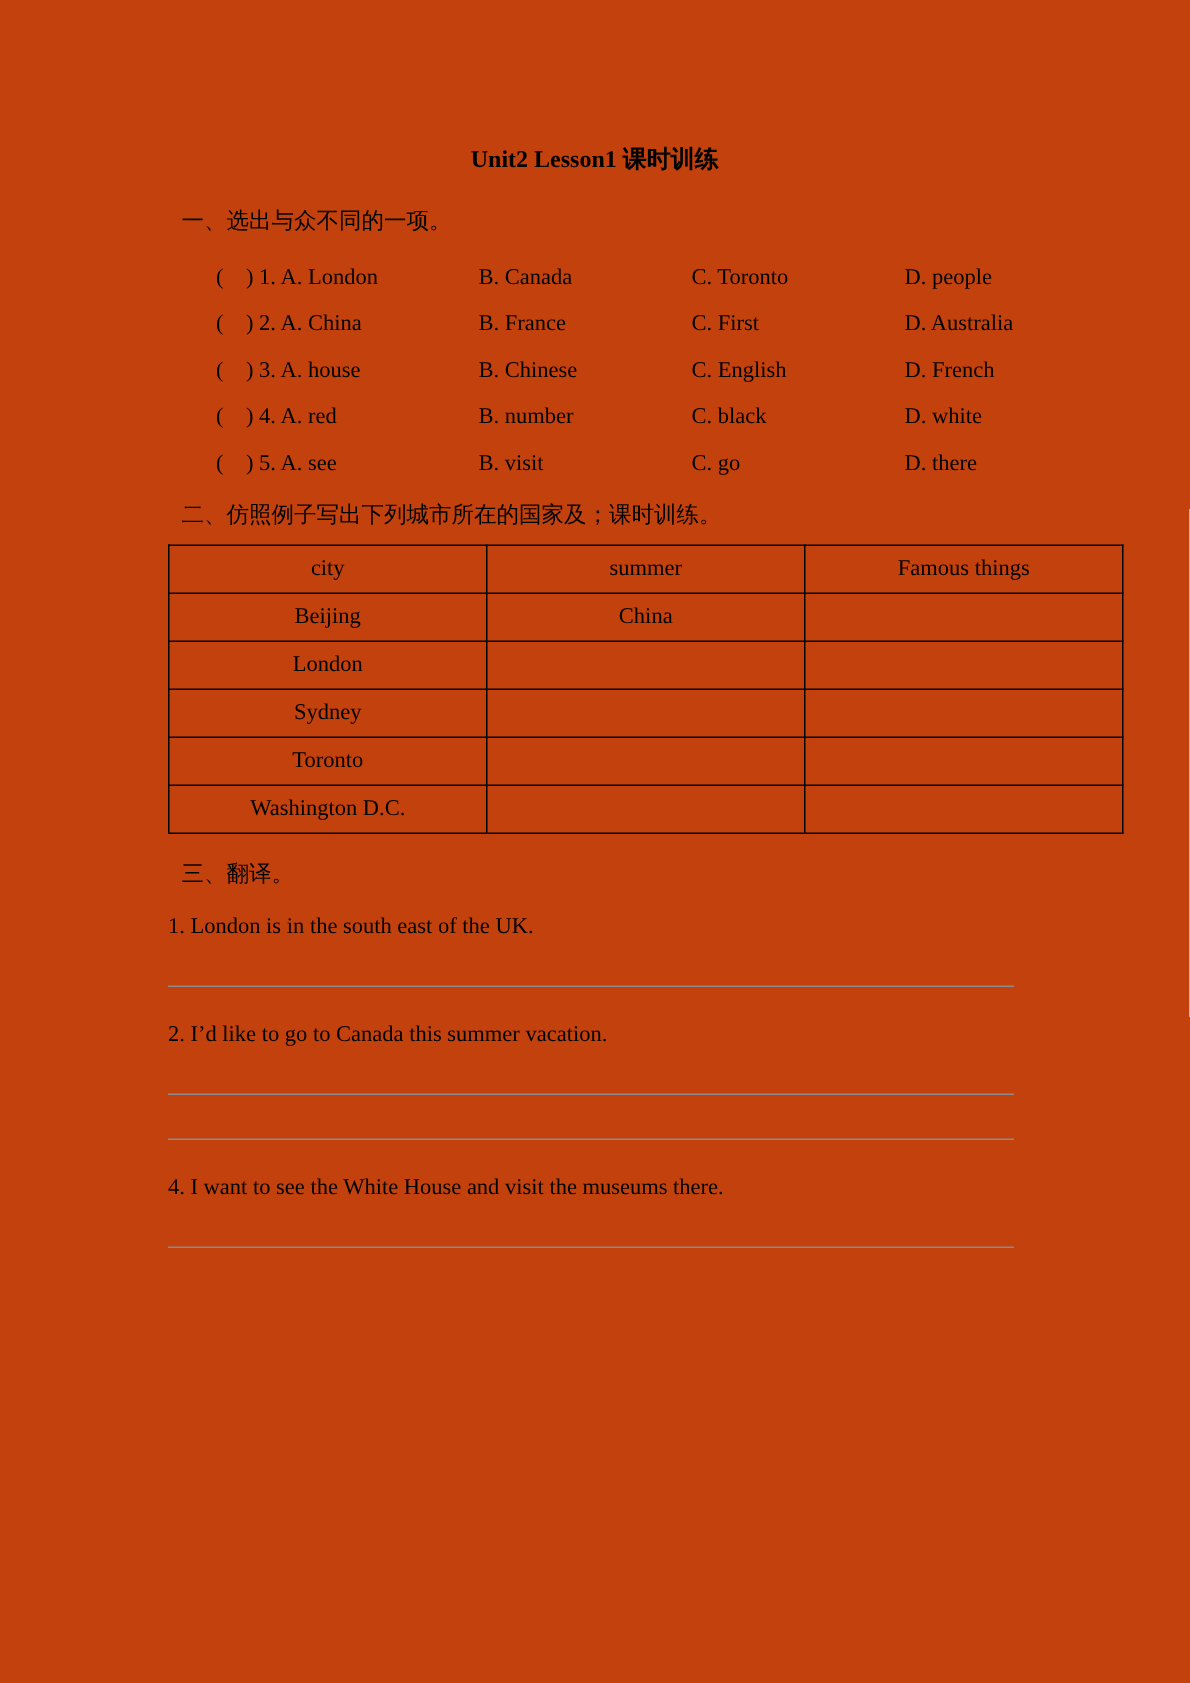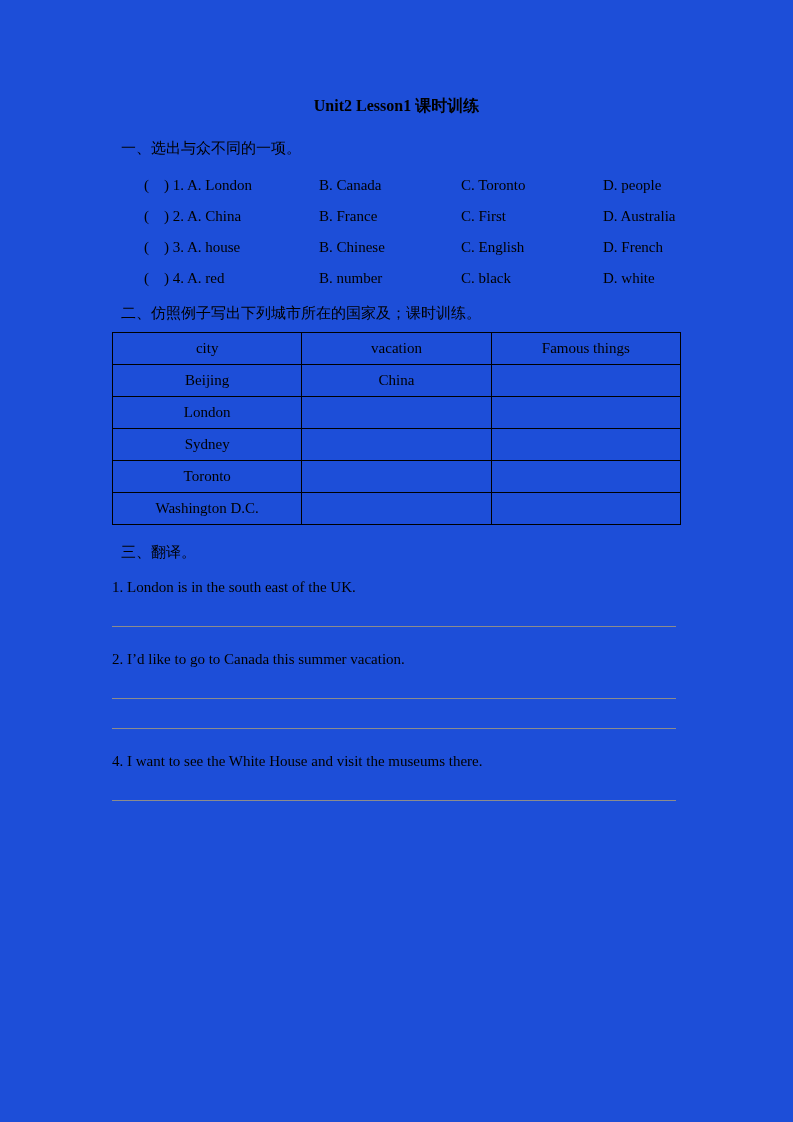--- a/index.html
+++ b/index.html
@@ -1,20 +1,20 @@
 <!DOCTYPE html>
 <html><head>
 <meta charset="utf-8">
 <style>
   html, body { margin: 0; padding: 0; background: #ffffff; }
   .page {
     position: relative;
     width: 793px;
     height: 1122px;
-    background: #1d4ed8;
+    background: #c2410c;
     font-family: "Liberation Serif", "DejaVu Serif", serif;
     font-size: 15px;
     color: #000000;
     overflow: hidden;
     box-sizing: border-box;
     padding-top: 96px;
   }
   .content {
     width: 569px;
     margin-left: 112px;
@@ -34,21 +34,21 @@
     display: grid;
     grid-template-columns: 175px 142px 142px 1fr;
     line-height: 31px;
     white-space: nowrap;
     margin-left: 32px;
   }
   .choice-row .prefix { white-space: pre; }
   .s2-heading { margin-top: 8px; margin-bottom: 8px; }
   table.city-table {
     border-collapse: collapse;
-    width: 569px;
+    width: 637px;
     table-layout: fixed;
   }
   table.city-table td {
     border: 1px solid #000000;
     height: 31px;
     text-align: center;
     vertical-align: middle;
     font-size: 15px;
     padding: 0;
   }
@@ -90,28 +90,34 @@
       <span>B. Chinese</span>
       <span>C. English</span>
       <span>D. French</span>
     </div>
     <div class="choice-row">
       <span><span class="prefix">(    ) 4.</span> <span>A. red</span></span>
       <span>B. number</span>
       <span>C. black</span>
       <span>D. white</span>
     </div>
+    <div class="choice-row">
+      <span><span class="prefix">(    ) 5.</span> <span>A. see</span></span>
+      <span>B. visit</span>
+      <span>C. go</span>
+      <span>D. there</span>
+    </div>
 
     <div class="sec-heading s2-heading">二、仿照例子写出下列城市所在的国家及；课时训练。</div>
 
     <table class="city-table">
       <tbody>
         <tr>
           <td>city</td>
-          <td>vacation</td>
+          <td>summer</td>
           <td>Famous things</td>
         </tr>
         <tr>
           <td>Beijing</td>
           <td>China</td>
           <td></td>
         </tr>
         <tr>
           <td>London</td>
           <td></td>

